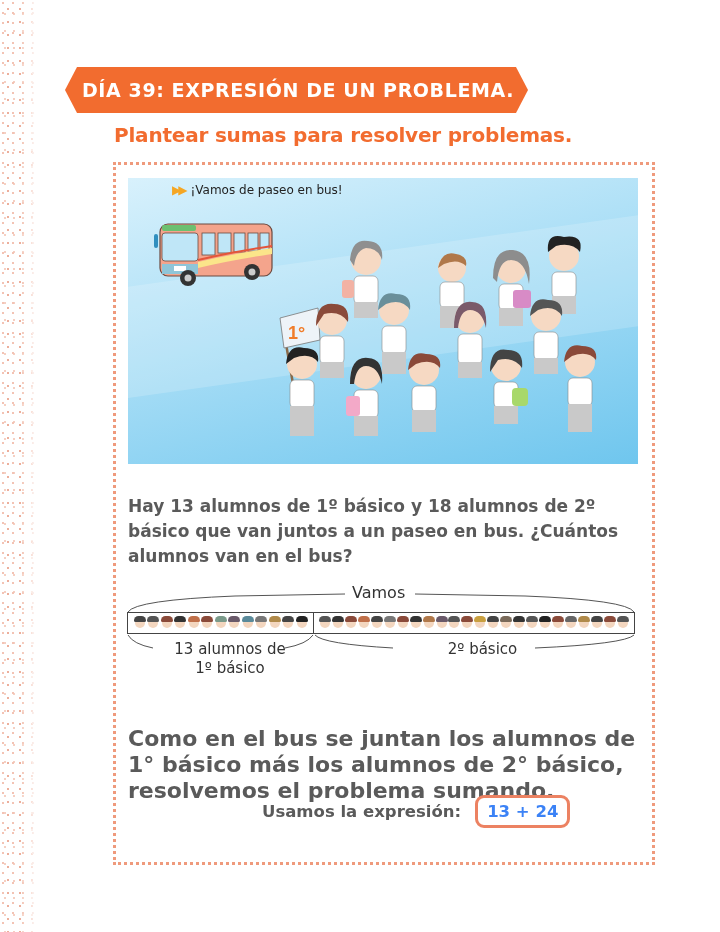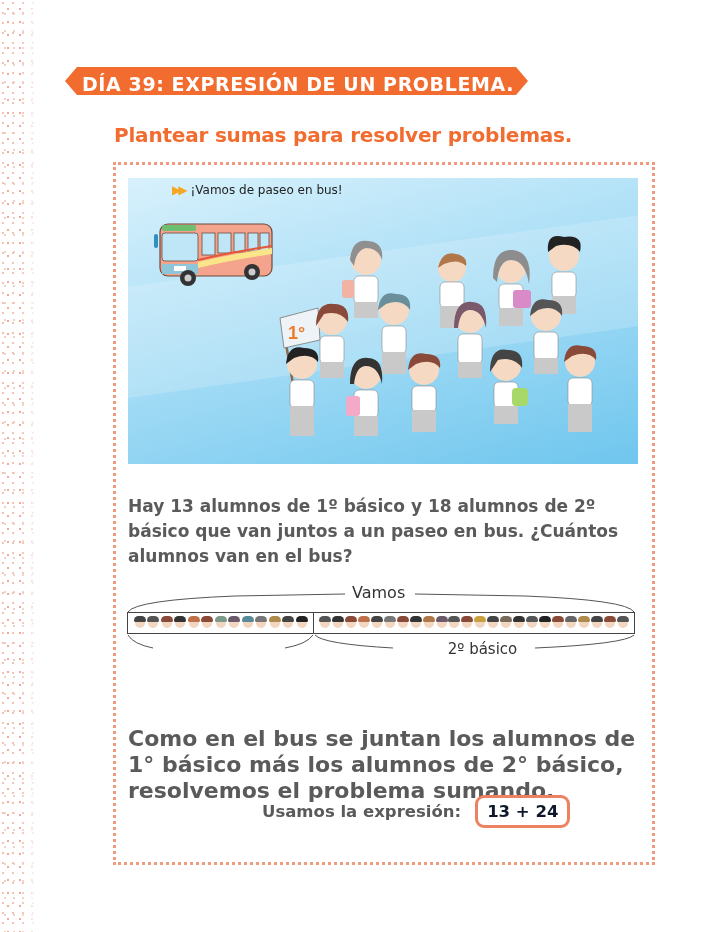--- a/index.html
+++ b/index.html
@@ -12,24 +12,24 @@
         radial-gradient(circle at 3px 3px, #f1b9a7 1px, transparent 1.4px),
         radial-gradient(circle at 8px 9px, #e9a08a 0.9px, transparent 1.3px),
         radial-gradient(circle at 5px 14px, #f4c7b8 1px, transparent 1.4px);
       background-size: 10px 10px, 12px 13px, 9px 17px;
       -webkit-mask-image: linear-gradient(to right, #000 55%, transparent);
       mask-image: linear-gradient(to right, #000 55%, transparent);
       opacity: 0.85;
     }
 
     .banner {
-      position: absolute; left: 65px; top: 67px; width: 463px; height: 28px;
+      position: absolute; left: 65px; top: 67px; width: 463px; height: 46px;
       background: #f26c2f;
       clip-path: polygon(12px 0, calc(100% - 12px) 0, 100% 50%, calc(100% - 12px) 100%, 12px 100%, 0 50%);
-      display: flex; align-items: flex-end; padding-left: 17px;
+      display: flex; align-items: center; padding-left: 17px;
     }
     .banner-text {
       color: #ffffff; font-weight: bold; font-size: 19px; letter-spacing: 0.6px;
       font-family: "DejaVu Sans", sans-serif;
     }
 
     .subtitle {
       position: absolute; left: 114px; top: 123px;
       color: #f26c2f; font-weight: bold; font-size: 20px;
       font-family: "DejaVu Sans", sans-serif; letter-spacing: -0.2px;
@@ -91,21 +91,21 @@
       position: absolute; left: 128px; top: 726px; width: 520px;
       font-family: "DejaVu Sans", sans-serif; font-weight: bold;
       font-size: 22px; line-height: 26px; color: #5a5a5a;
     }
 
     .expression-row {
       position: absolute; left: 262px; top: 795px; display: flex; align-items: center; gap: 14px;
       font-family: "DejaVu Sans", sans-serif; font-weight: bold; font-size: 16.5px; color: #5a5a5a;
     }
     .expression-box {
-      border: 3px solid #ec8262; border-radius: 9px; padding: 4px 9px; color: #0f172a;
+      border: 3px solid #ec8262; border-radius: 9px; padding: 4px 9px; color: #3b82f6;
     }
   </style>
 </head>
 <body>
 
 <div class="side-pattern"></div>
 
 <div class="banner">
   <span class="banner-text">DÍA 39: EXPRESIÓN DE UN PROBLEMA.</span>
 </div>
@@ -282,20 +282,24 @@
         <span class="face" style="--hair:#555"></span>
         <span class="face" style="--hair:#222"></span>
         <span class="face" style="--hair:#8a4a3a"></span>
         <span class="face" style="--hair:#666"></span>
         <span class="face" style="--hair:#b08a4a"></span>
         <span class="face" style="--hair:#444"></span>
         <span class="face" style="--hair:#8a4a3a"></span>
         <span class="face" style="--hair:#555"></span>
     </div>
   </div>
+  <div class="label first">
+    <div>13 alumnos de</div>
+    <div>1º básico</div>
+  </div>
   <div class="label second">
     <div>2º básico</div>
   </div>
 </div>
 
 <div class="explanation">Como en el bus se juntan los alumnos de 1° básico más los alumnos de 2° básico, resolvemos el problema sumando.</div>
 
 <div class="expression-row">
   <span>Usamos la expresión:</span>
   <span class="expression-box">13 + 24</span>

